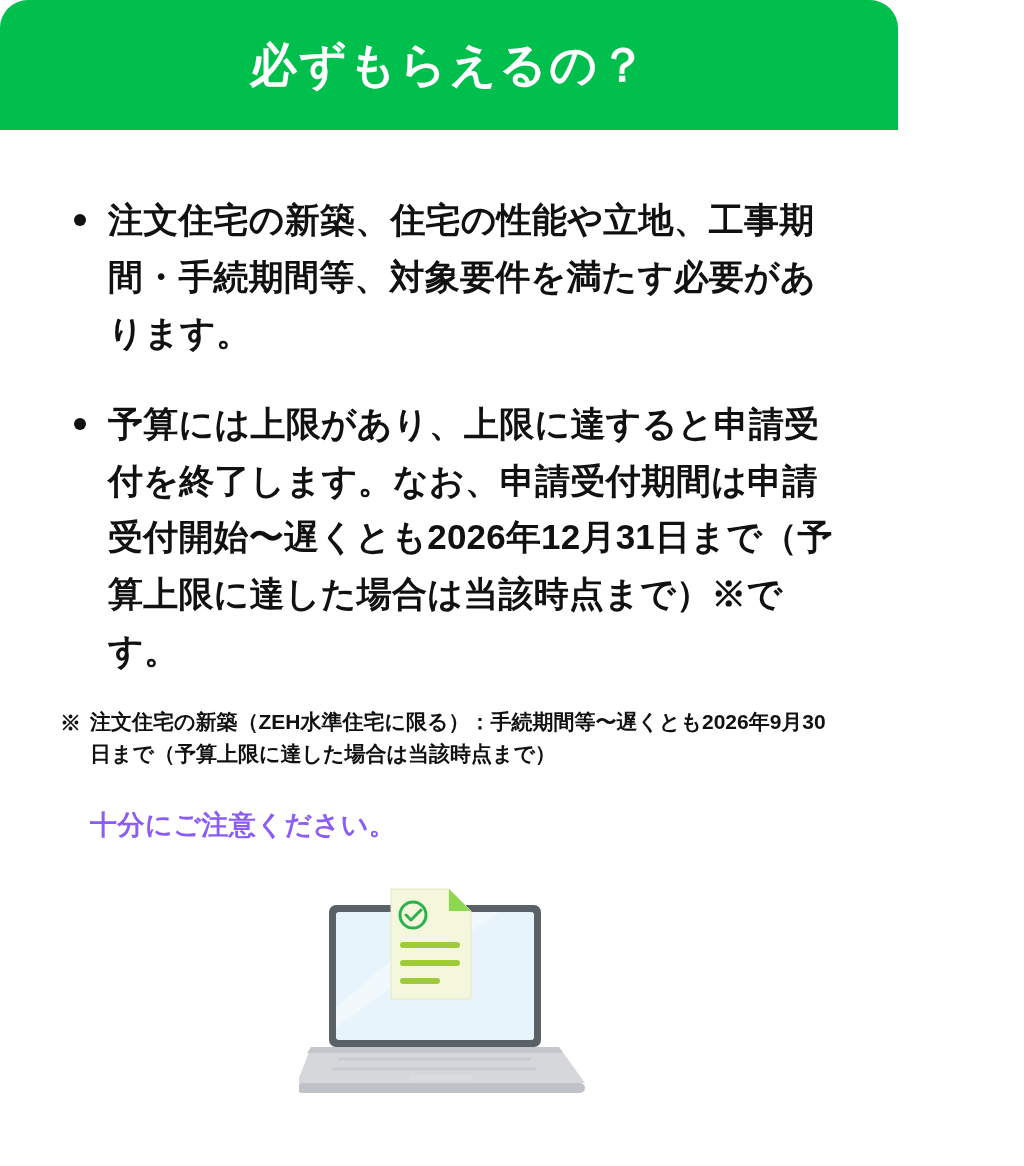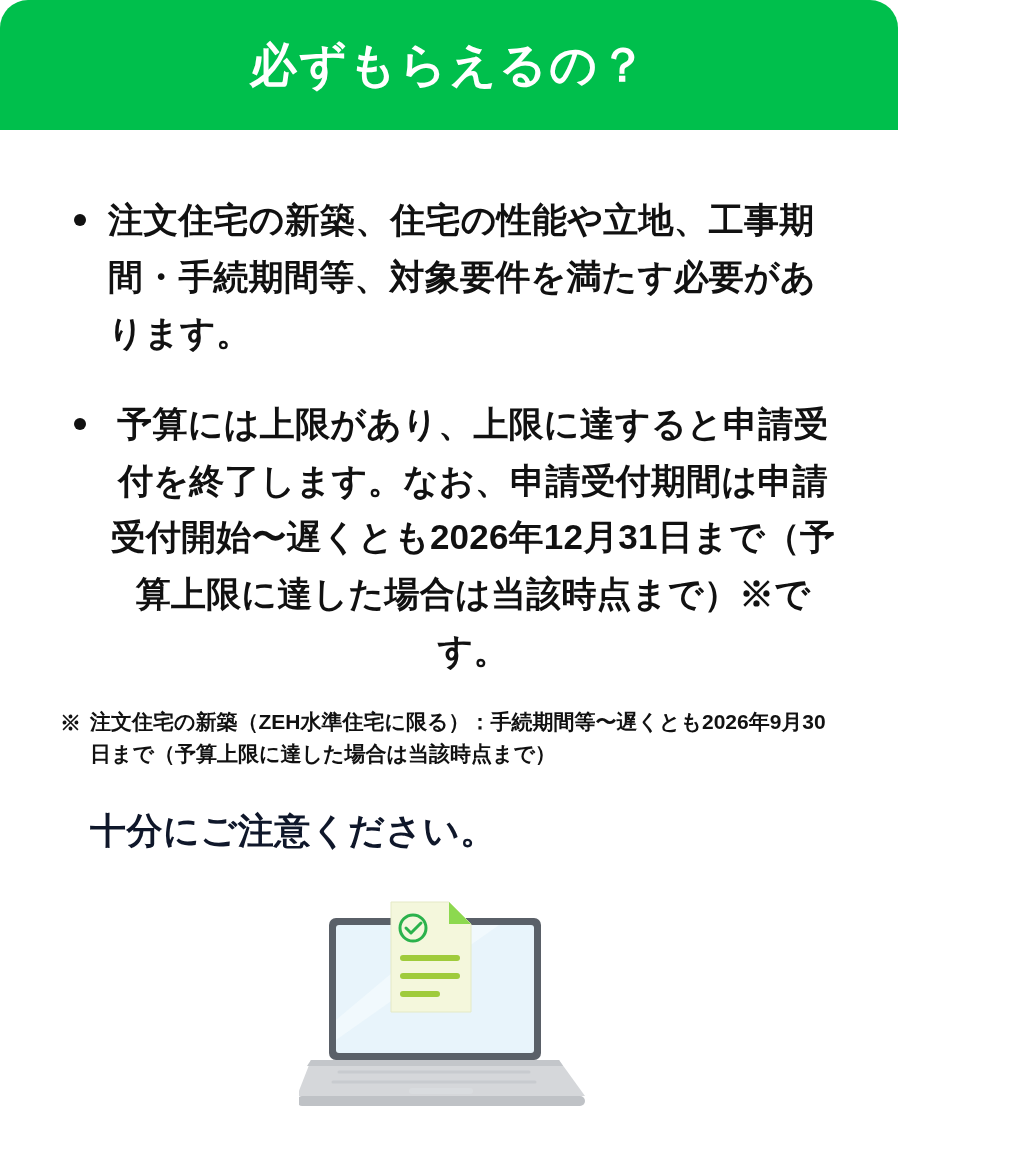--- a/index.html
+++ b/index.html
@@ -59,21 +59,20 @@
     margin-bottom: 34px;
     font-size: 35px;
     font-weight: bold;
     line-height: 1.62;
     color: #111111;
     letter-spacing: 0.2px;
   }
 
   .bullet-item:last-child {
     margin-bottom: 0;
-    text-align: center;
   }
 
   .bullet-dot {
     position: absolute;
     left: 14px;
     top: 22px;
     width: 12px;
     height: 12px;
     background: #111111;
     border-radius: 50%;
@@ -94,23 +93,23 @@
     left: 0;
     top: 1px;
     font-size: 21px;
     font-weight: bold;
     color: #111111;
   }
 
   .closing {
     margin-top: 36px;
     padding-left: 30px;
-    font-size: 36px;
+    font-size: 27px;
     font-weight: bold;
-    color: #0f172a;
+    color: #8b5cf6;
     letter-spacing: 0.5px;
   }
 
   .illustration-wrap {
     margin-top: 44px;
     display: flex;
     justify-content: center;
     align-items: flex-end;
   }
 </style>

